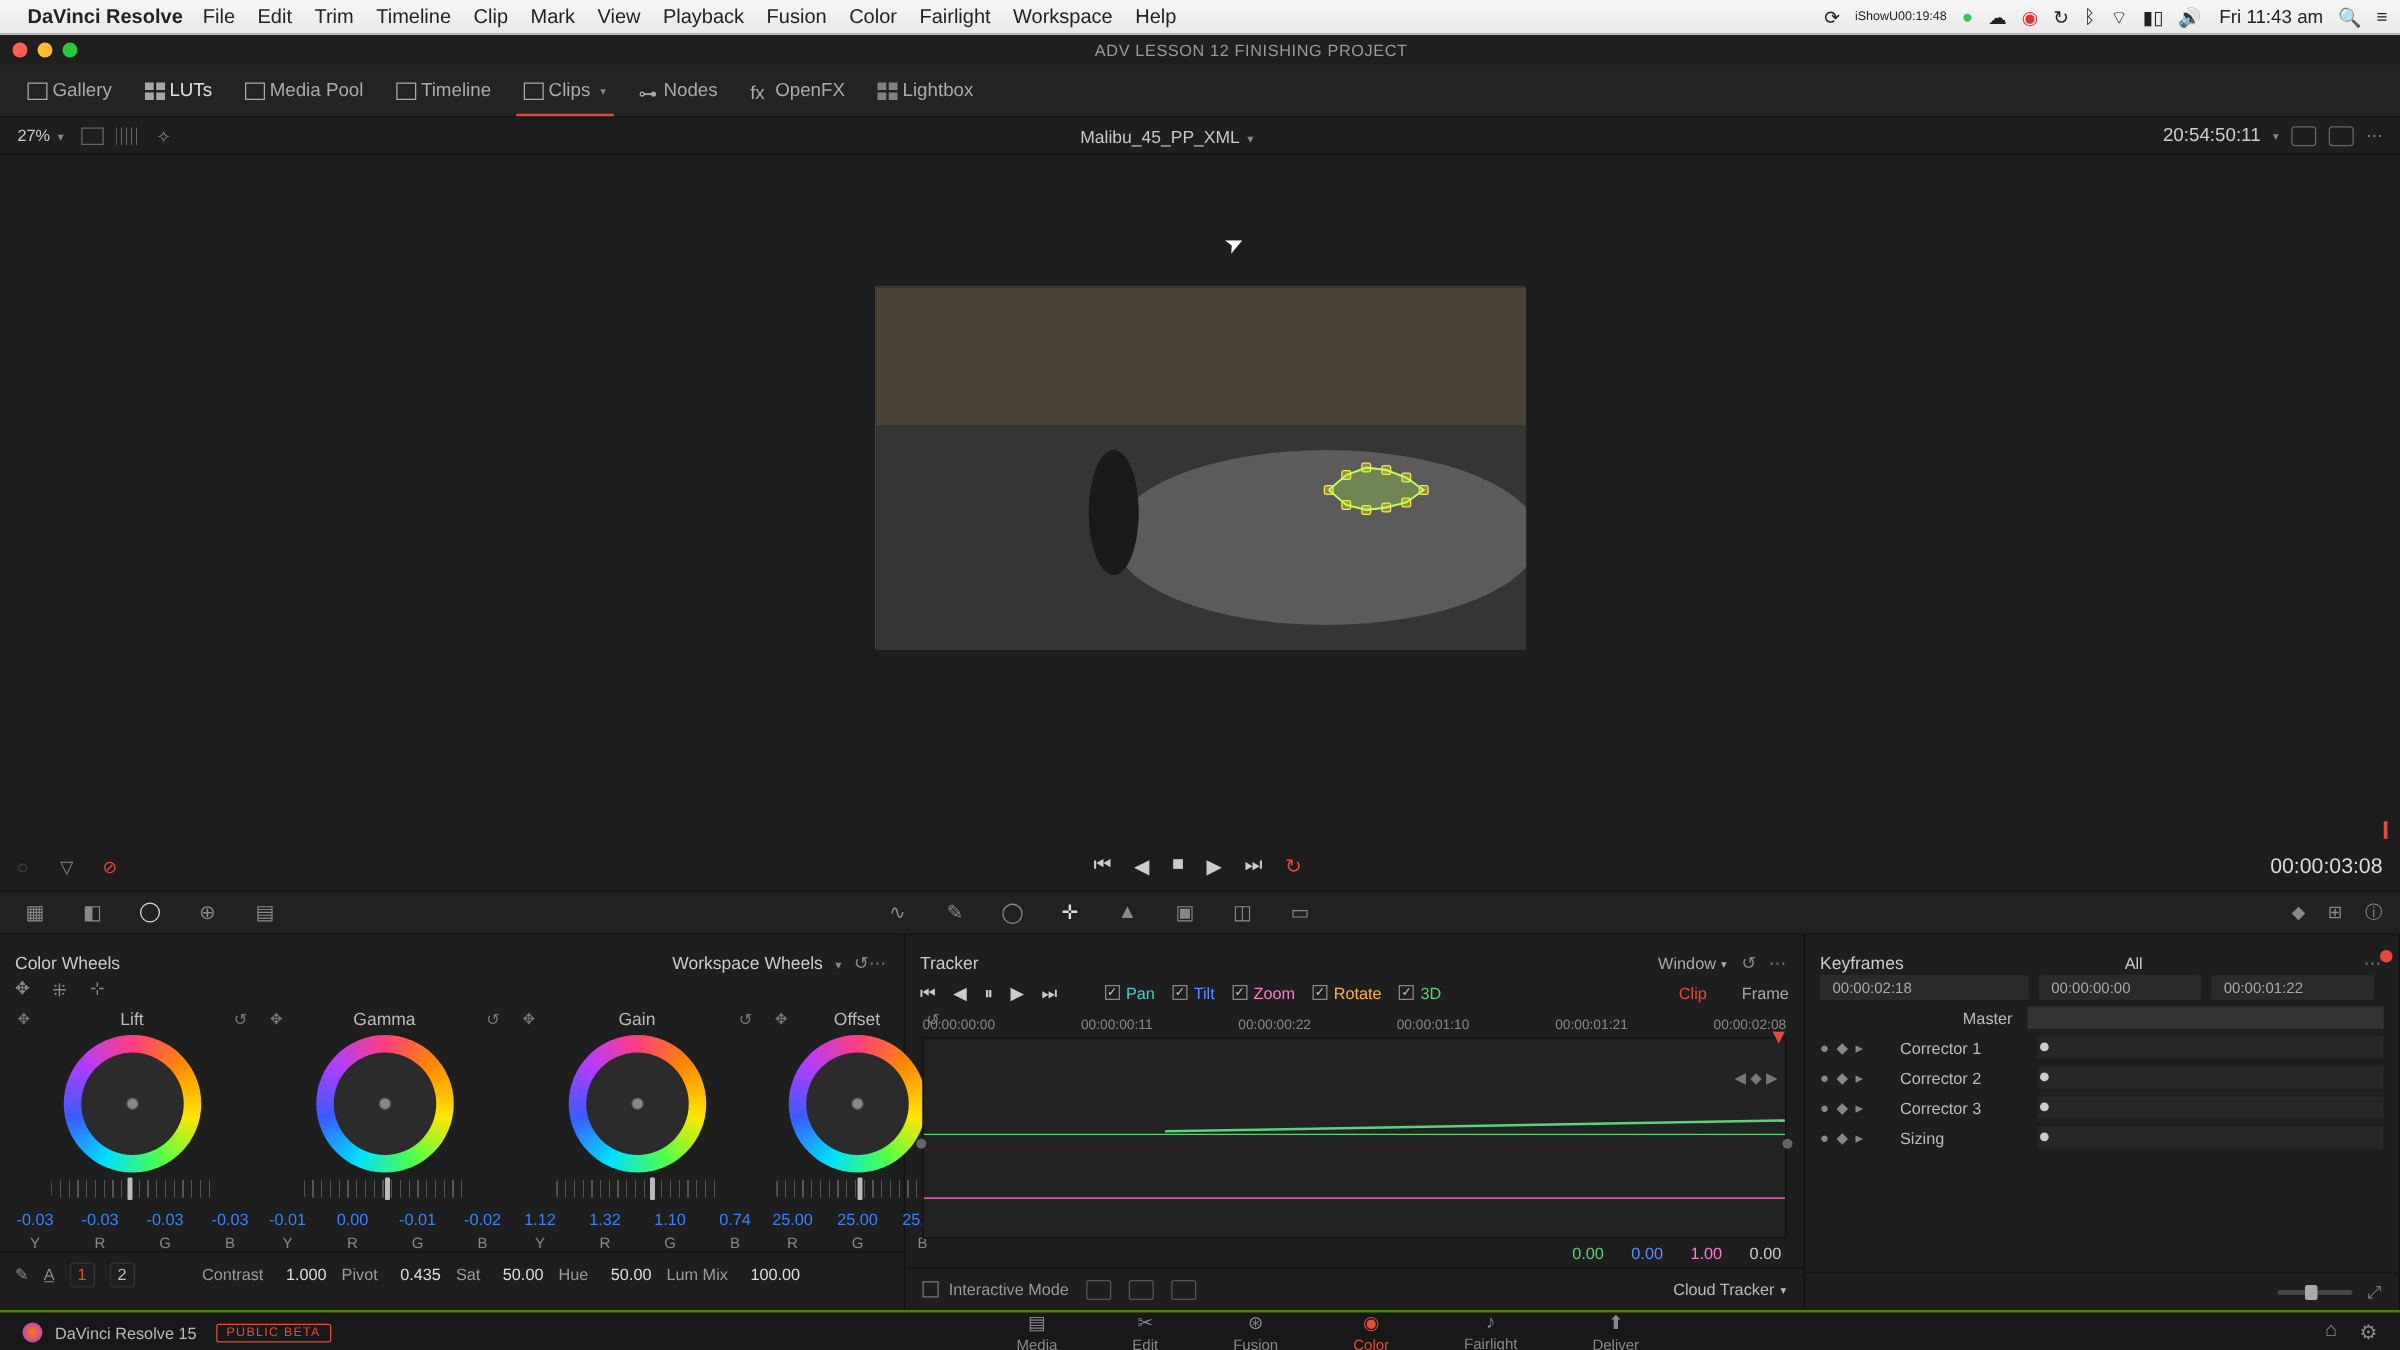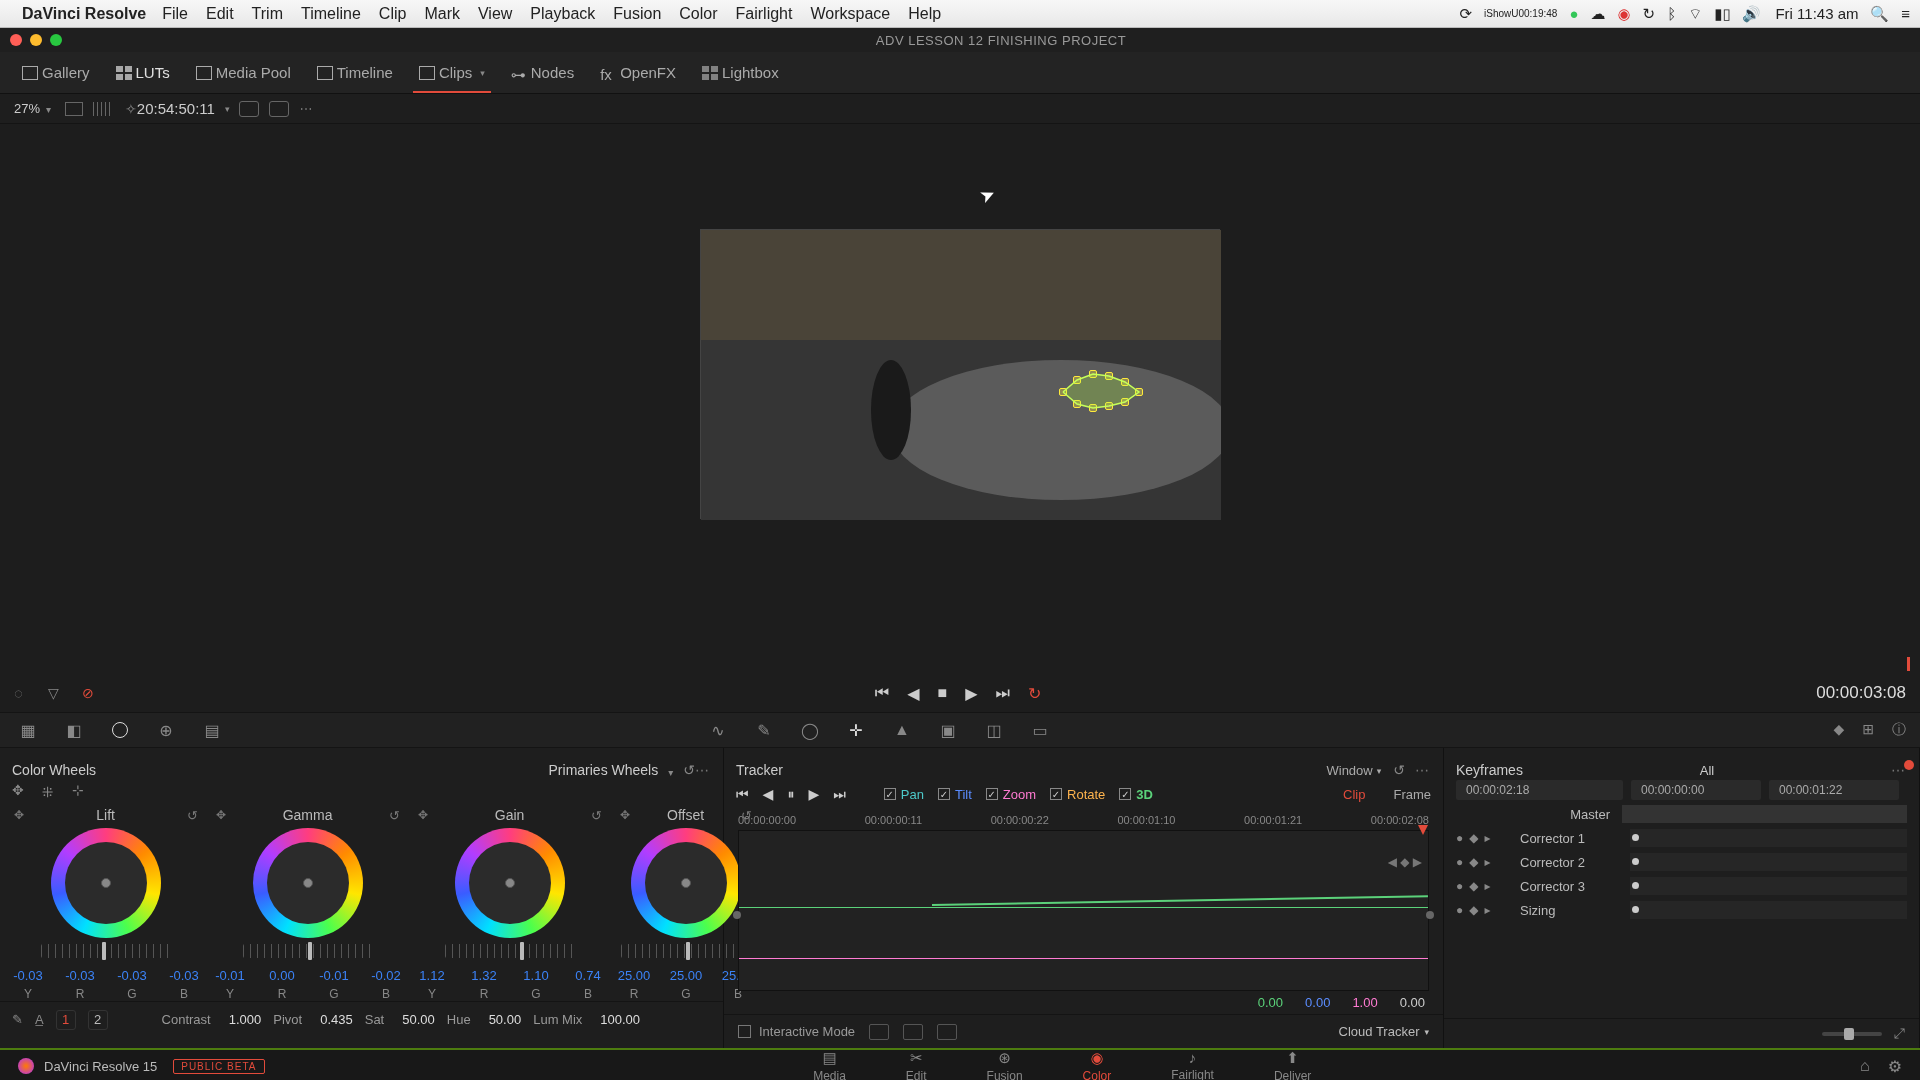--- a/index.html
+++ b/index.html
@@ -116,21 +116,21 @@
 .adjust-row .param .v{ color:#ddd;}
 
 
 .tracker-panel { width: 720px; }
 .trk-controls { height:32px; display:flex; align-items:center; padding:0 12px; gap:14px; }
 .trk-controls .btn { color:#ccc; font-size:14px;}
 .trk-controls .chk { display:flex; align-items:center; gap:5px; font-size:13px;}
 .trk-controls .chk .box { width:12px;height:12px;border:1px solid #888;display:inline-flex;align-items:center;justify-content:center;font-size:10px;color:#ccc;}
 .trk-controls .pan{color:#4dc9c9;} .trk-controls .tilt{color:#5b8dff;}
 .trk-controls .zoom{color:#ff7bd2;} .trk-controls .rotate{color:#ffb44d;}
-.trk-controls .threeD{color:#5bd27a;font-weight:bold;}
+.trk-controls .threeD{color:#5bd27a;}
 .trk-controls .spacer{flex:1;}
 .trk-controls .clipbtn{color:#e24b3b;font-size:13px;}
 .trk-controls .framebtn{color:#aaa;font-size:13px;margin-left:14px;}
 
 .trk-ruler { display:flex; padding:4px 14px 0; font-size:11px; color:#888; justify-content:space-between;}
 .trk-graph { flex:1; margin:4px 14px 4px; position:relative; background:#222; border:1px solid #111;}
 .trk-graph .playhead { position:absolute; right:0; top:-6px; width:10px;height:10px; background:#e24b3b; clip-path: polygon(0 0,100% 0,50% 100%);}
 .trk-graph .line-a { position:absolute; left:0; right:0; top:48%; height:1px; background:#5bd27a;}
 .trk-graph .line-b { position:absolute; left:0; right:0; top:80%; height:1px; background:#ff7bd2;}
 .trk-graph .diag   { position:absolute; top:46%; left:28%; width:72%; height:2px; background:linear-gradient(90deg,#5bd27a,#5bd27a); transform-origin:left; transform:rotate(-1deg);}
@@ -259,20 +259,23 @@
       <span>Lightbox</span>
     </div>
 </div>
 
 <div class="clipbar">
   <span class="zoom"><span>27%</span><span class="chev">▾</span></span>
   <span class="mini-ico"></span>
   <span class="mini-ico2"></span>
   <span class="wand">✧</span>
 
+  <span class="clipname-wrap">
+    <span>Malibu_45_PP_XML</span><span class="chev2">▾</span>
+  </span>
 
   <span class="tc">20:54:50:11</span>
     <span style="font-size:9px;color:#888">▾</span>
   <span class="rt-ico"></span>
   <span class="rt-ico"></span>
   <span style="margin-left:10px;color:#888">⋯</span>
 </div>
 
 <div class="viewer-zone">
   <div class="viewer-img">
@@ -345,21 +348,21 @@
     <span>ⓘ</span>
   </div>
 </div>
 
 <div class="lower">
 
   <div class="panel wheels-panel">
     <div class="panel-header">
       <span>Color Wheels</span>
       <span style="flex:1"></span>
-      <span>Primaries Wheels</span>
+      <span>Workspace Wheels</span>
       <span style="font-size:10px;color:#888;margin:0 10px">▾</span>
       <span style="color:#888">↺</span>
       <span class="dots">⋯</span>
     </div>
     <div class="wheels-sub">
       <span class="tool">✥</span>
       <span class="tool">⁜</span>
       <span class="tool">⊹</span>
     </div>
 

